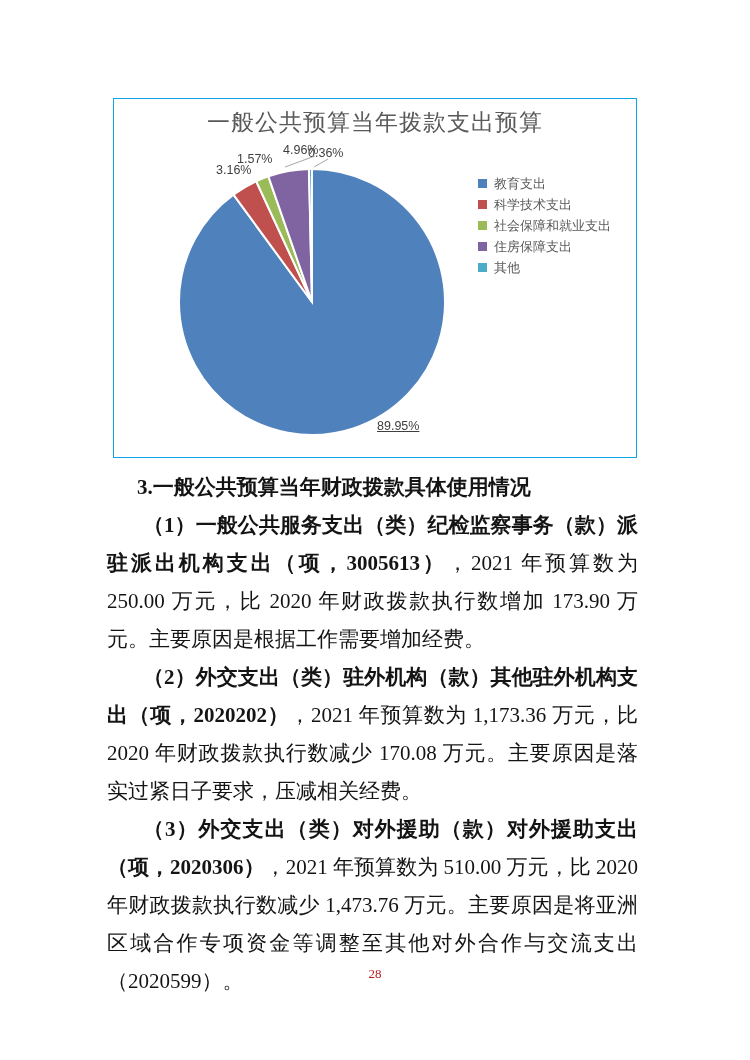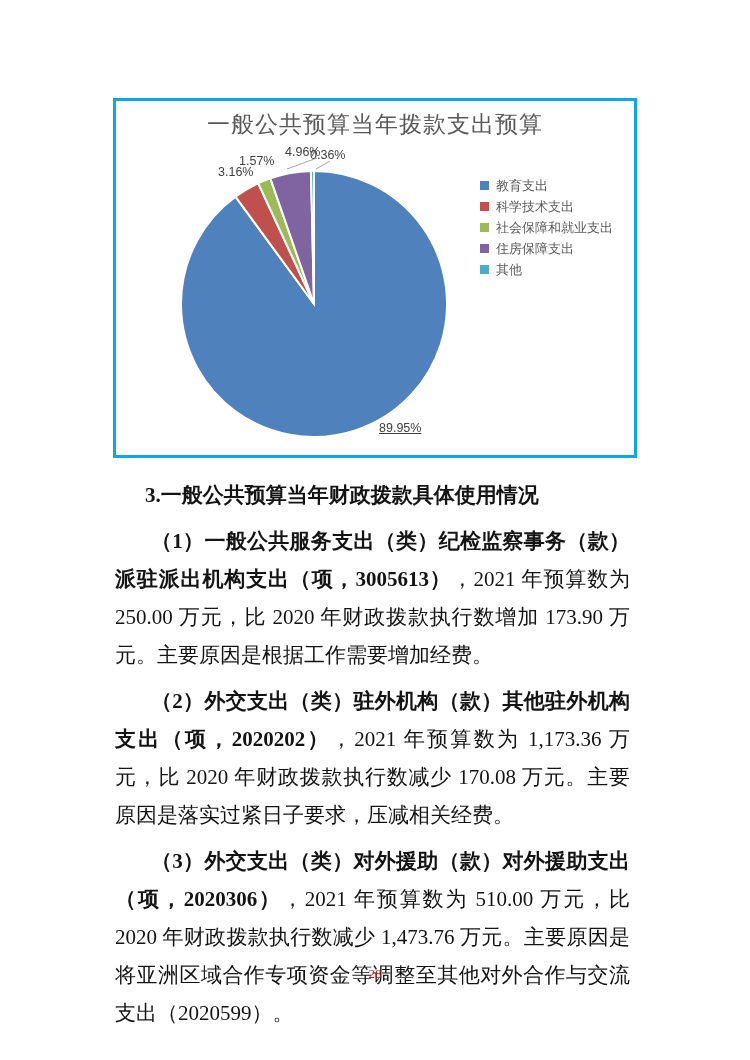--- a/index.html
+++ b/index.html
@@ -17,21 +17,21 @@
   }
 
   
   .chart-panel {
     position: absolute;
     left: 113px;
     top: 98px;
     width: 524px;
     height: 360px;
     background: #ffffff;
-    border: 3px solid #0ea5e9;
+    border: 1px solid #0ea5e9;
     box-sizing: border-box;
   }
   .chart-title {
     position: absolute;
     left: 0;
     right: 0;
     top: 8px;
     text-align: center;
     font-size: 23px;
     letter-spacing: 1px;
@@ -89,21 +89,21 @@
     position: absolute;
     left: 107px;
     top: 468px;
     width: 531px;
     font-size: 21px;
     line-height: 38px;
     color: #141414;
     text-align: justify;
   }
   .body-text p {
-    margin: 8px;
+    margin: 0;
     padding: 0;
   }
   .section-heading {
     font-weight: 700;
     text-indent: 30px;
   }
   .para {
     text-indent: 36px;
   }
   .seg-bold {

